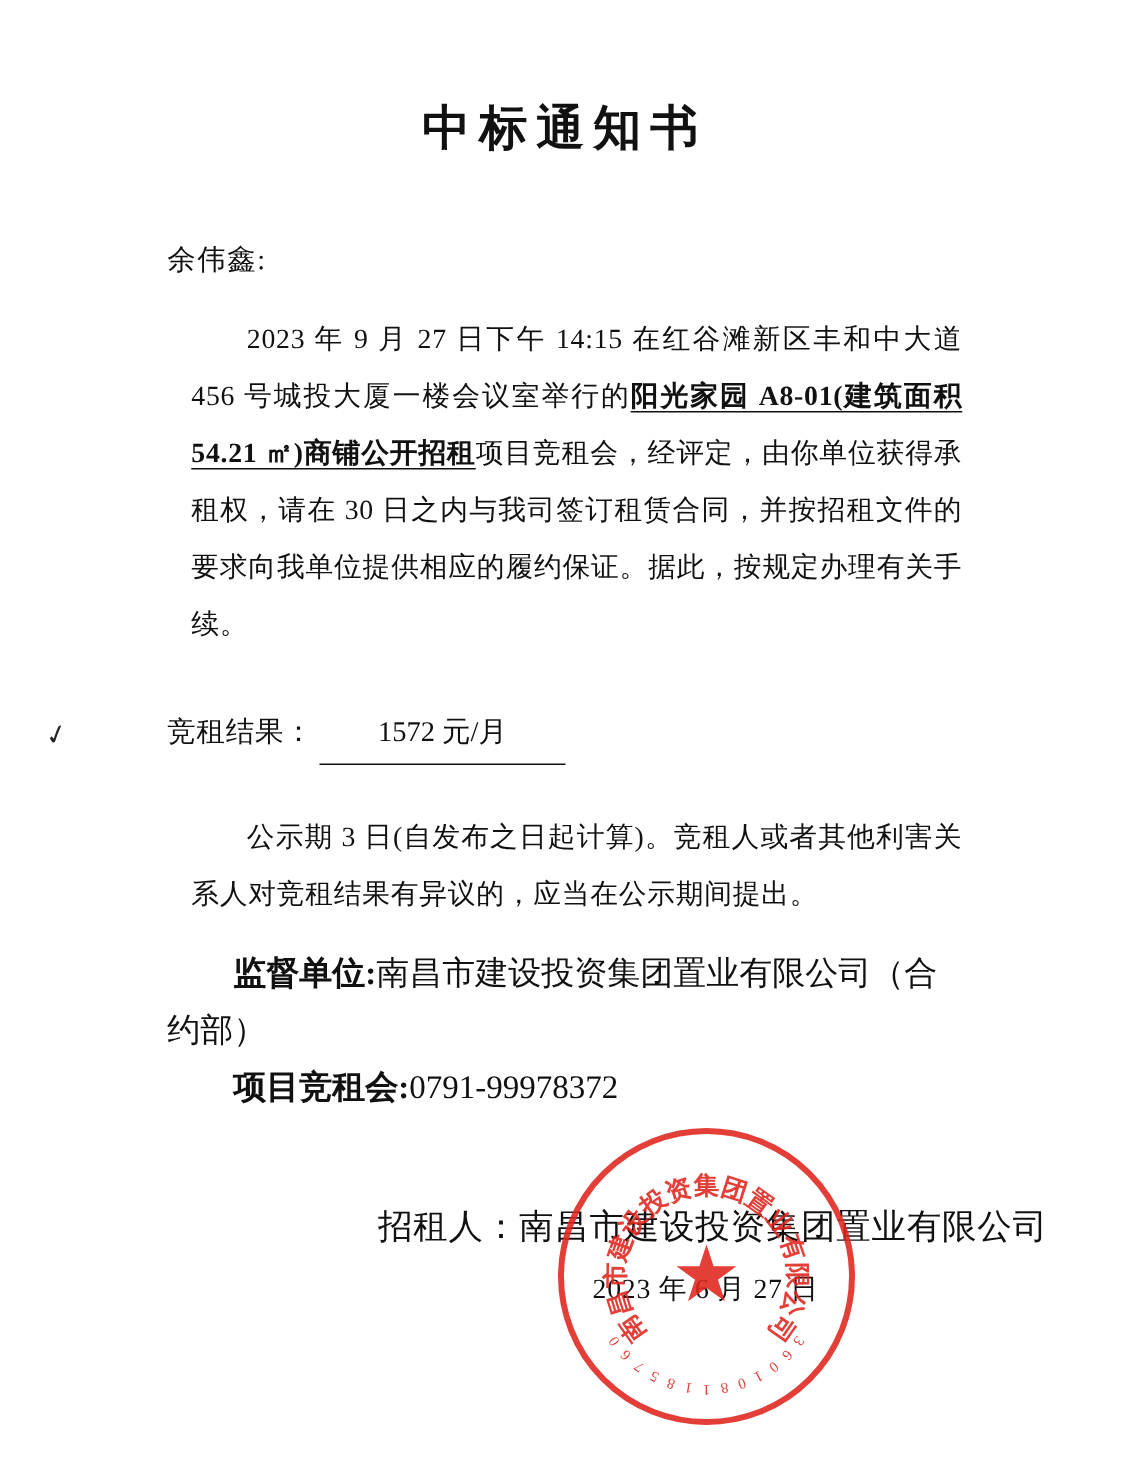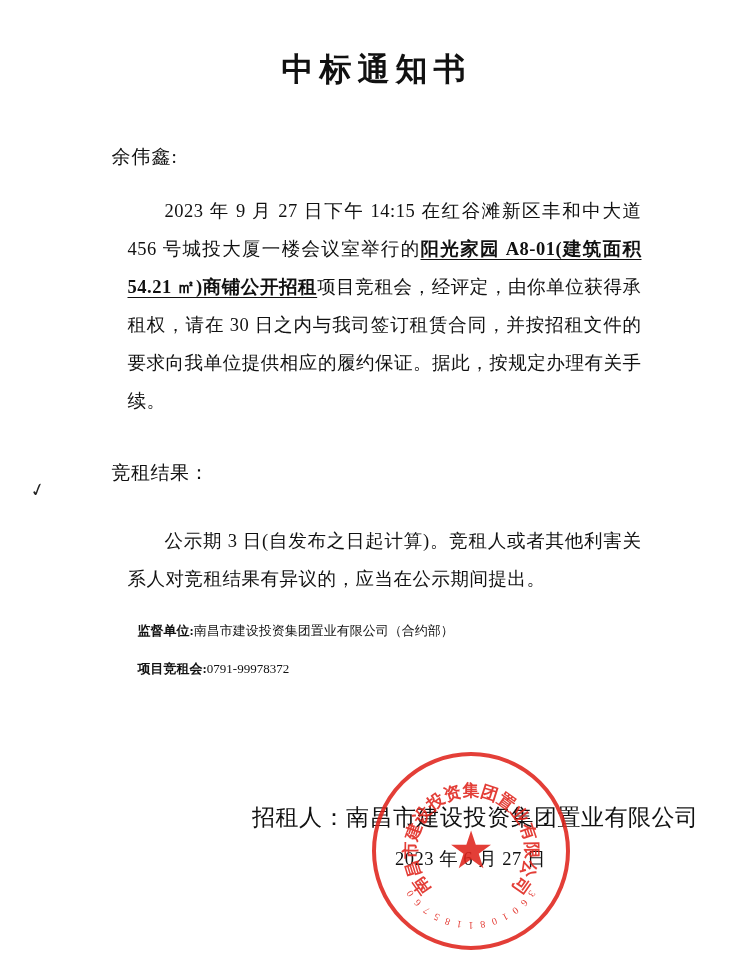--- a/index.html
+++ b/index.html
@@ -11,21 +11,21 @@
     width: 753px;
     height: 975px;
     position: relative;
     font-family: "Liberation Serif", "DejaVu Serif", serif;
     color: #111111;
     overflow: hidden;
   }
   .page {
     position: absolute;
     inset: 0;
-    padding: 0;
+    padding: 16px;
   }
   .title {
     text-align: center;
     font-size: 32px;
     font-weight: bold;
     letter-spacing: 6px;
     margin-top: 48px;
     margin-bottom: 0;
     font-family: "Liberation Serif", "DejaVu Serif", serif;
   }
@@ -71,21 +71,21 @@
     min-width: 140px;
     border-bottom: 1.5px solid #111;
     text-align: center;
     padding: 0 12px 1px 12px;
     margin-left: 4px;
   }
   .supervisor-block {
     margin-top: 14px;
   }
   .supervisor-line {
-    font-size: 13px;
+    font-size: 22px;
     line-height: 38px;
     font-weight: bold;
     text-indent: 2em;
     margin: 0;
   }
   .supervisor-line .normal {
     font-weight: normal;
   }
   .signature-area {
     position: absolute;
@@ -182,20 +182,21 @@
   <div class="title">中标通知书</div>
 
   <div class="body-block">
 
     <div class="recipient">余伟鑫:</div>
 
     <p class="para indent"><span>2023 年 9 月 27 日下午 14:15 在红谷滩新区丰和中大道 456 号城投大厦一楼会议室举行的</span><span class="bold-underline">阳光家园 A8-01(建筑面积 54.21 ㎡)商铺公开招租</span><span>项目竞租会，经评定，由你单位获得承租权，请在 30 日之内与我司签订租赁合同，并按招租文件的要求向我单位提供相应的履约保证。据此，按规定办理有关手续。</span></p>
 
     <div class="result-row">
       <span class="result-label">竞租结果：</span>
+      <span class="result-value">1572 元/月</span>
     </div>
 
     <p class="para indent">公示期 3 日(自发布之日起计算)。竞租人或者其他利害关系人对竞租结果有异议的，应当在公示期间提出。</p>
 
     <div class="supervisor-block">
       <p class="supervisor-line"><span>监督单位:</span><span class="normal">南昌市建设投资集团置业有限公司（合约部）</span></p>
       <p class="supervisor-line"><span>项目竞租会:</span><span class="normal">0791-99978372</span></p>
     </div>
 
   </div>

